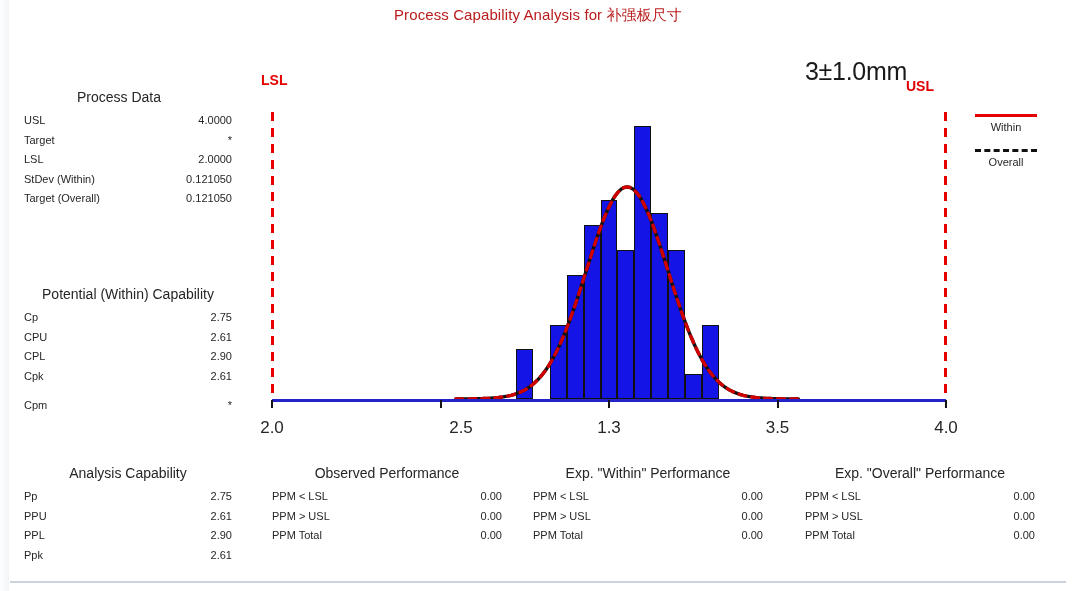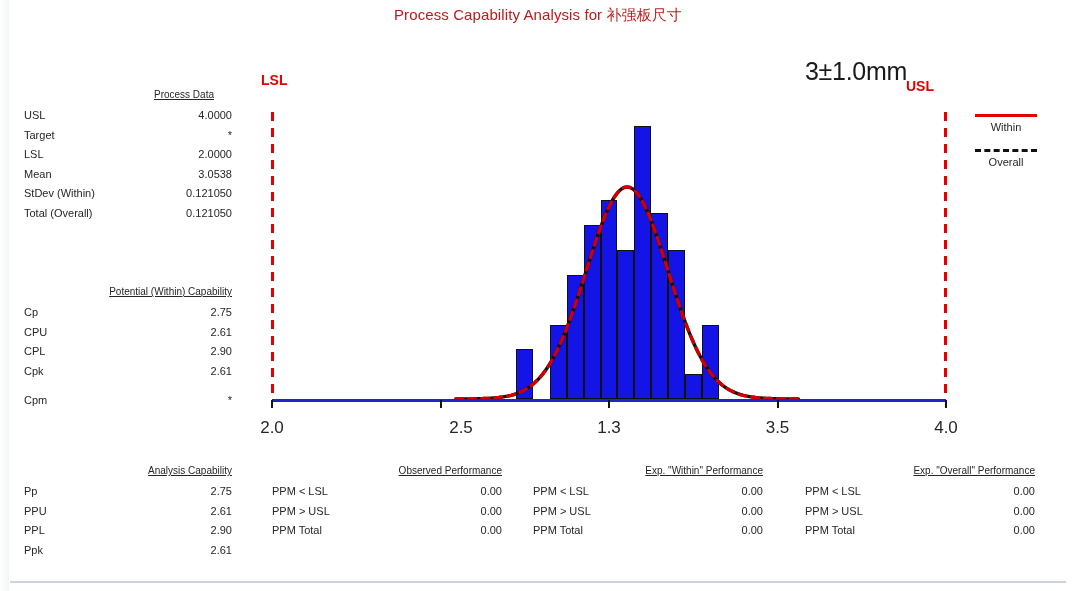--- a/index.html
+++ b/index.html
@@ -50,25 +50,24 @@
     letter-spacing: 0;
   }
 
   
   .stat-block {
     position: absolute;
     font-size: 11px;
     color: #262626;
   }
   .stat-block .block-title {
-    text-align: right;
+    text-align: center;
     margin-bottom: 6px;
-    font-size: 10px;
+    font-size: 14px;
     white-space: nowrap;
-    text-decoration: underline;
   }
   .stat-row {
     display: flex;
     justify-content: space-between;
     line-height: 19.6px;
     white-space: nowrap;
   }
   .stat-row .k { text-align: left; }
   .stat-row .v { text-align: right; }
   .stat-row.spacer { height: 10px; line-height: 10px; }
@@ -259,29 +258,25 @@
       </div>
       <div class="stat-row">
         <span class="k">Target</span>
         <span class="v">*</span>
       </div>
       <div class="stat-row">
         <span class="k">LSL</span>
         <span class="v">2.0000</span>
       </div>
       <div class="stat-row">
-        <span class="k">Mean</span>
-        <span class="v">3.0538</span>
-      </div>
-      <div class="stat-row">
         <span class="k">StDev (Within)</span>
         <span class="v">0.121050</span>
       </div>
       <div class="stat-row">
-        <span class="k">Total (Overall)</span>
+        <span class="k">Target (Overall)</span>
         <span class="v">0.121050</span>
       </div>
     </div>
 </div>
 
 <div class="stat-block" id="within-capability">
   <div class="block-title">Potential (Within) Capability</div>
   <div class="rows">
       <div class="stat-row">
         <span class="k">Cp</span>

